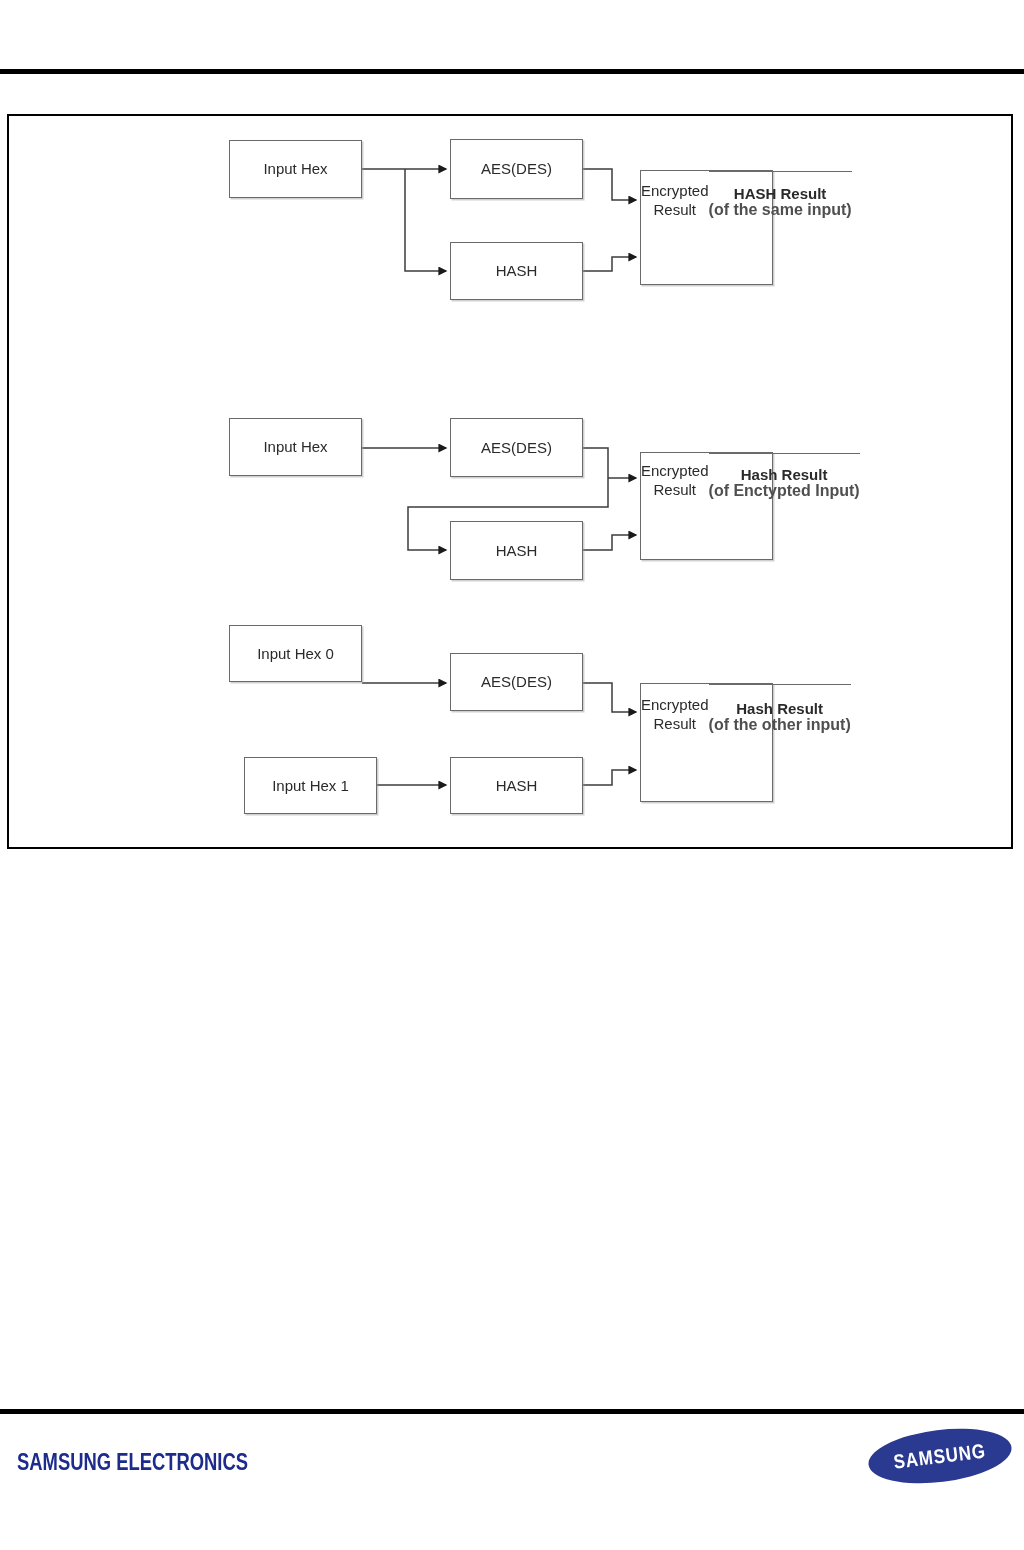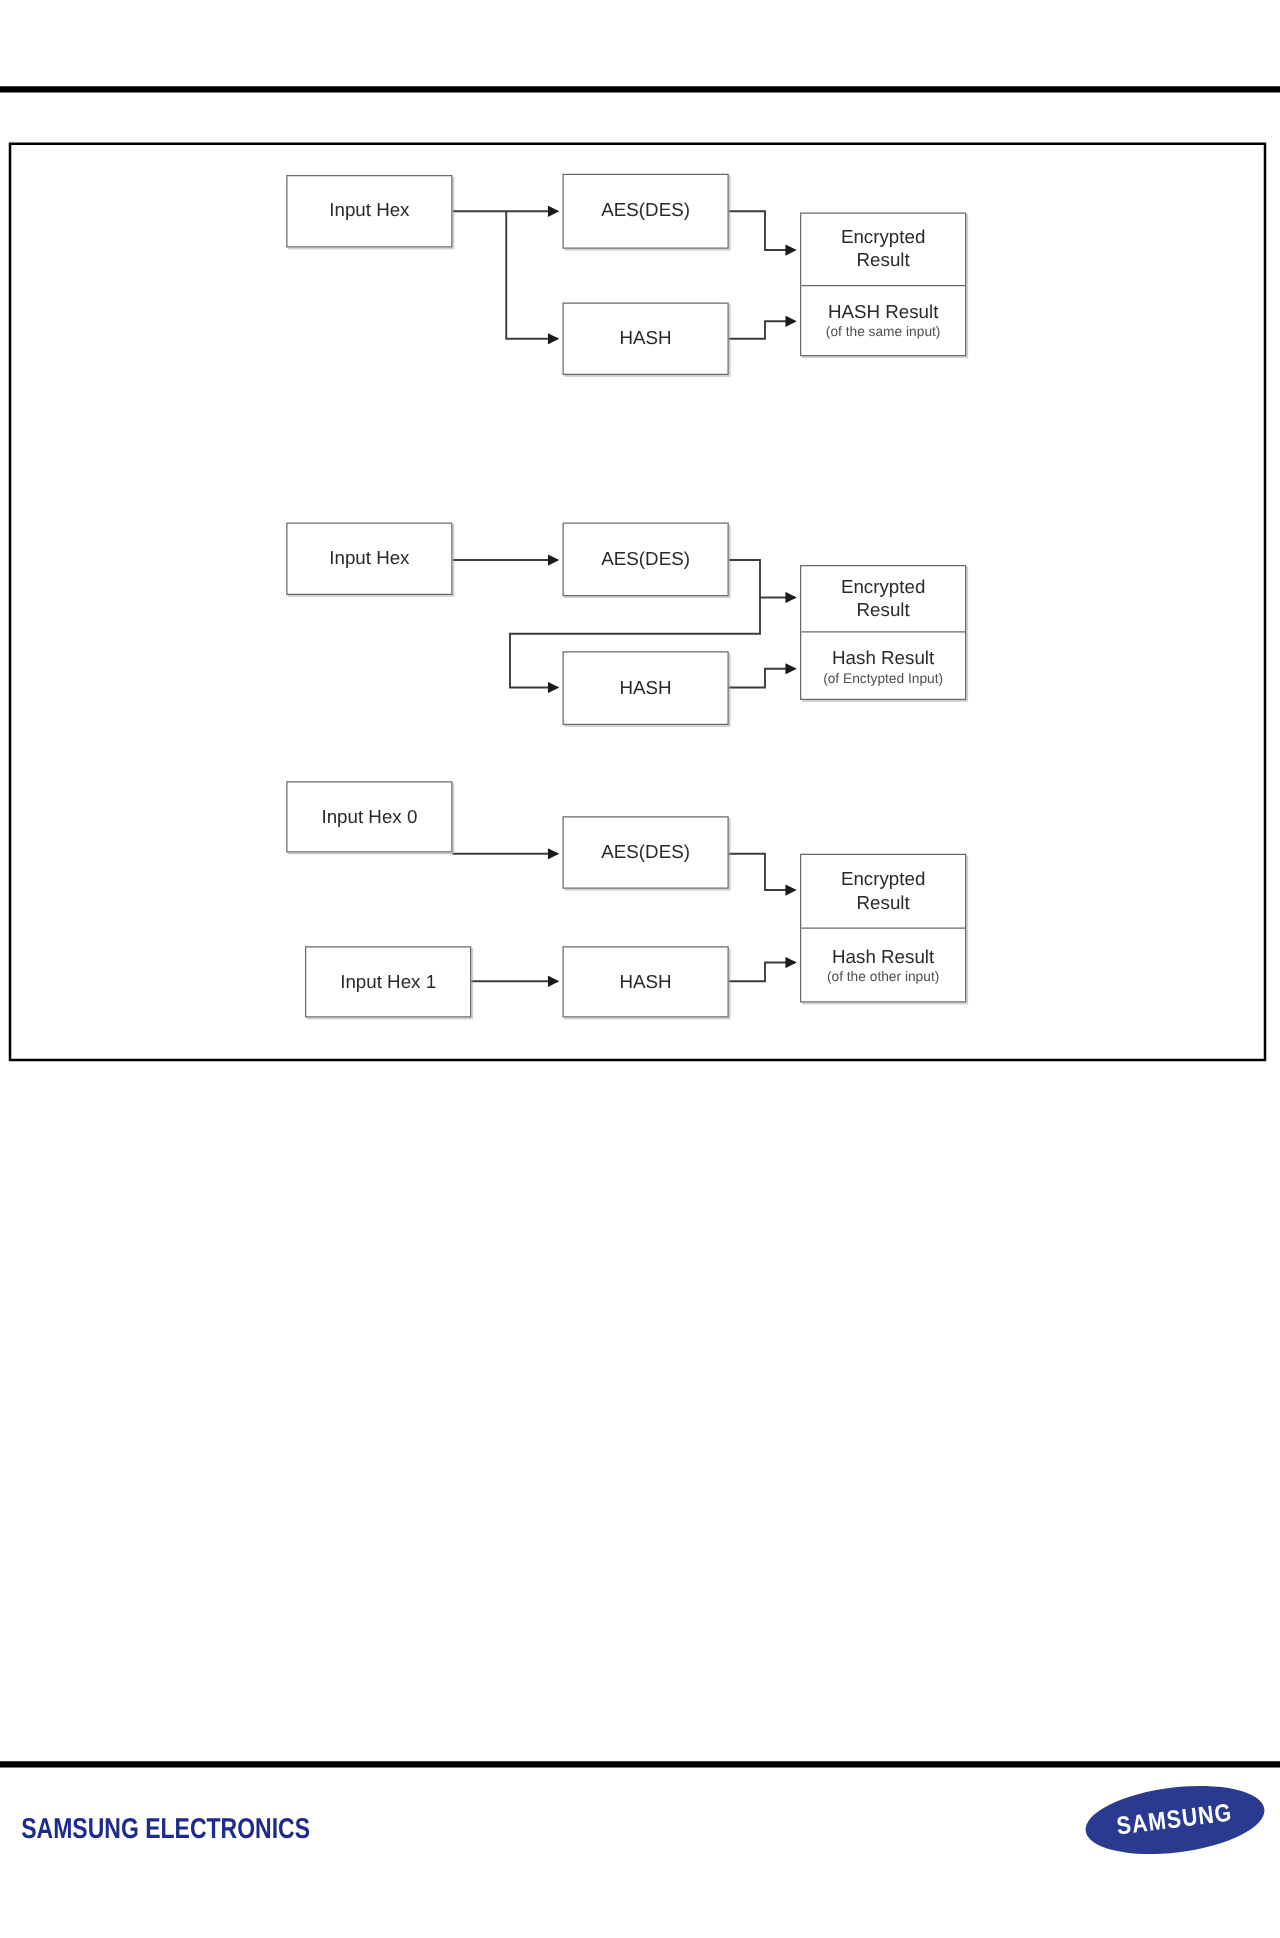--- a/index.html
+++ b/index.html
@@ -49,38 +49,38 @@
     display: flex;
     align-items: center;
     justify-content: center;
   }
   .node-label {
     font-size: 15px;
     color: #2a2a2a;
     text-align: center;
     line-height: 18px;
   }
-  .result-stack { display: flex; flex-direction: column; }
+  .result-stack { display: flex; flex-direction: row; }
   .result-cell {
     box-sizing: border-box;
     display: flex;
     flex-direction: column;
     align-items: center;
     justify-content: center;
   }
-  .result-cell.divided { border-top: 1.5px solid #6a6a6a; }
+  .result-cell.divided { border-top: 1.5px solid #6a6a6a; font-weight: bold; }
   .result-label {
     font-size: 15px;
     color: #2a2a2a;
     text-align: center;
     line-height: 19px;
     max-width: 95px;
   }
   .result-note {
-    font-size: 11px;
+    font-size: 16px;
     color: #4f4f4f;
     text-align: center;
     line-height: 12px;
     margin-top: 1px;
     white-space: nowrap;
   }
   .footer-company {
     position: absolute;
     left: 17px;
     top: 1449px;

